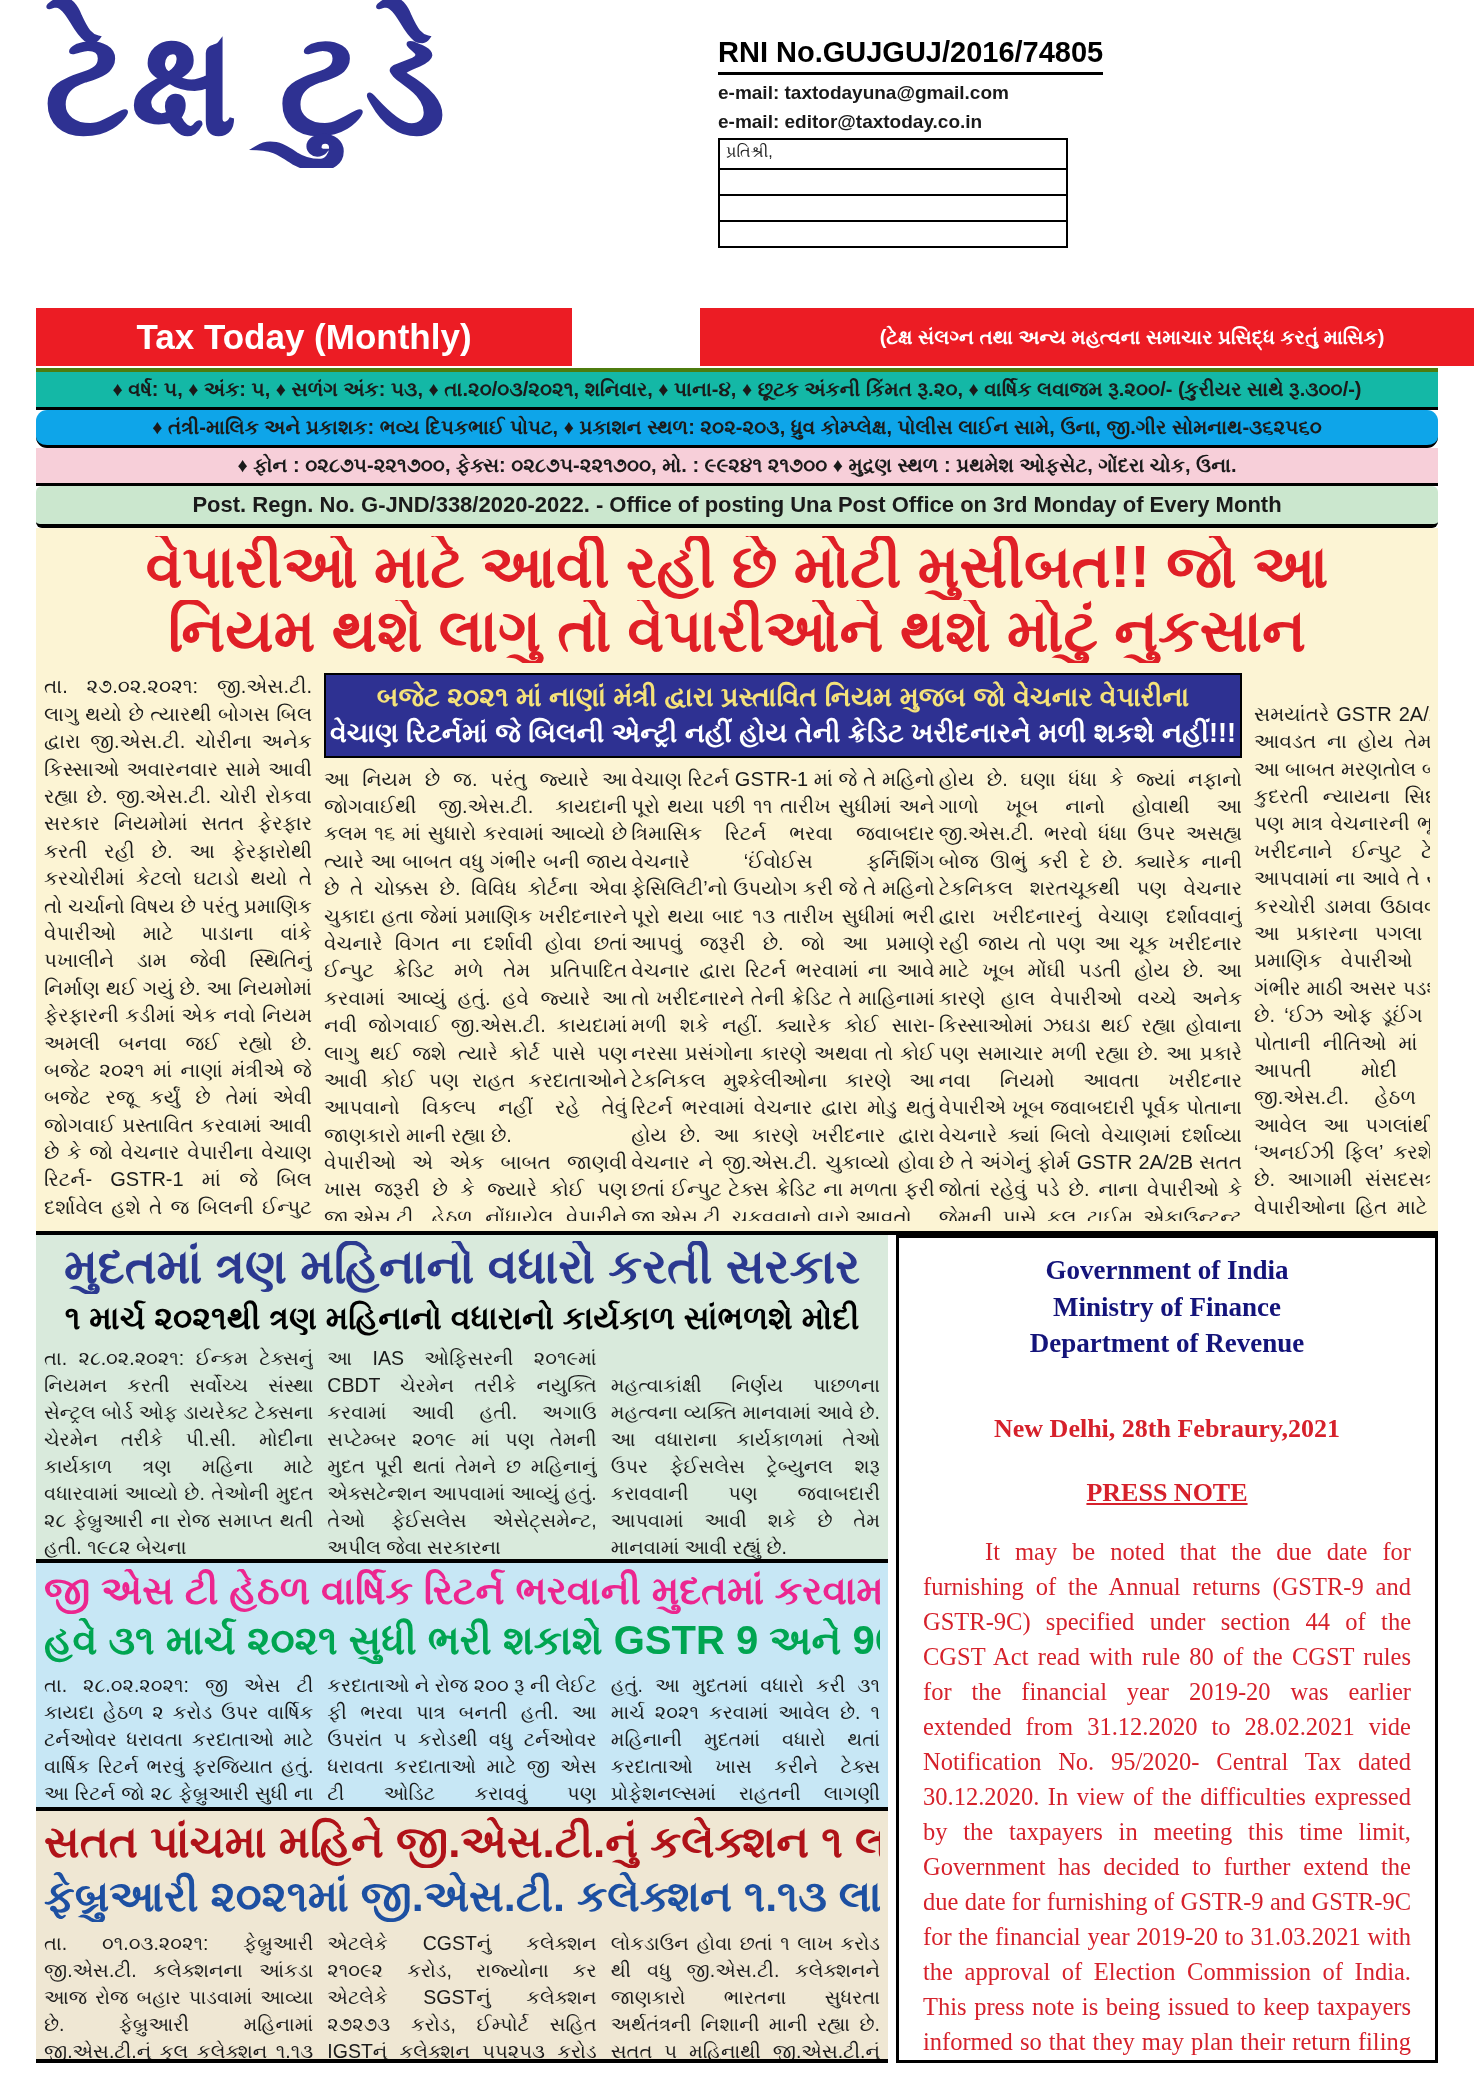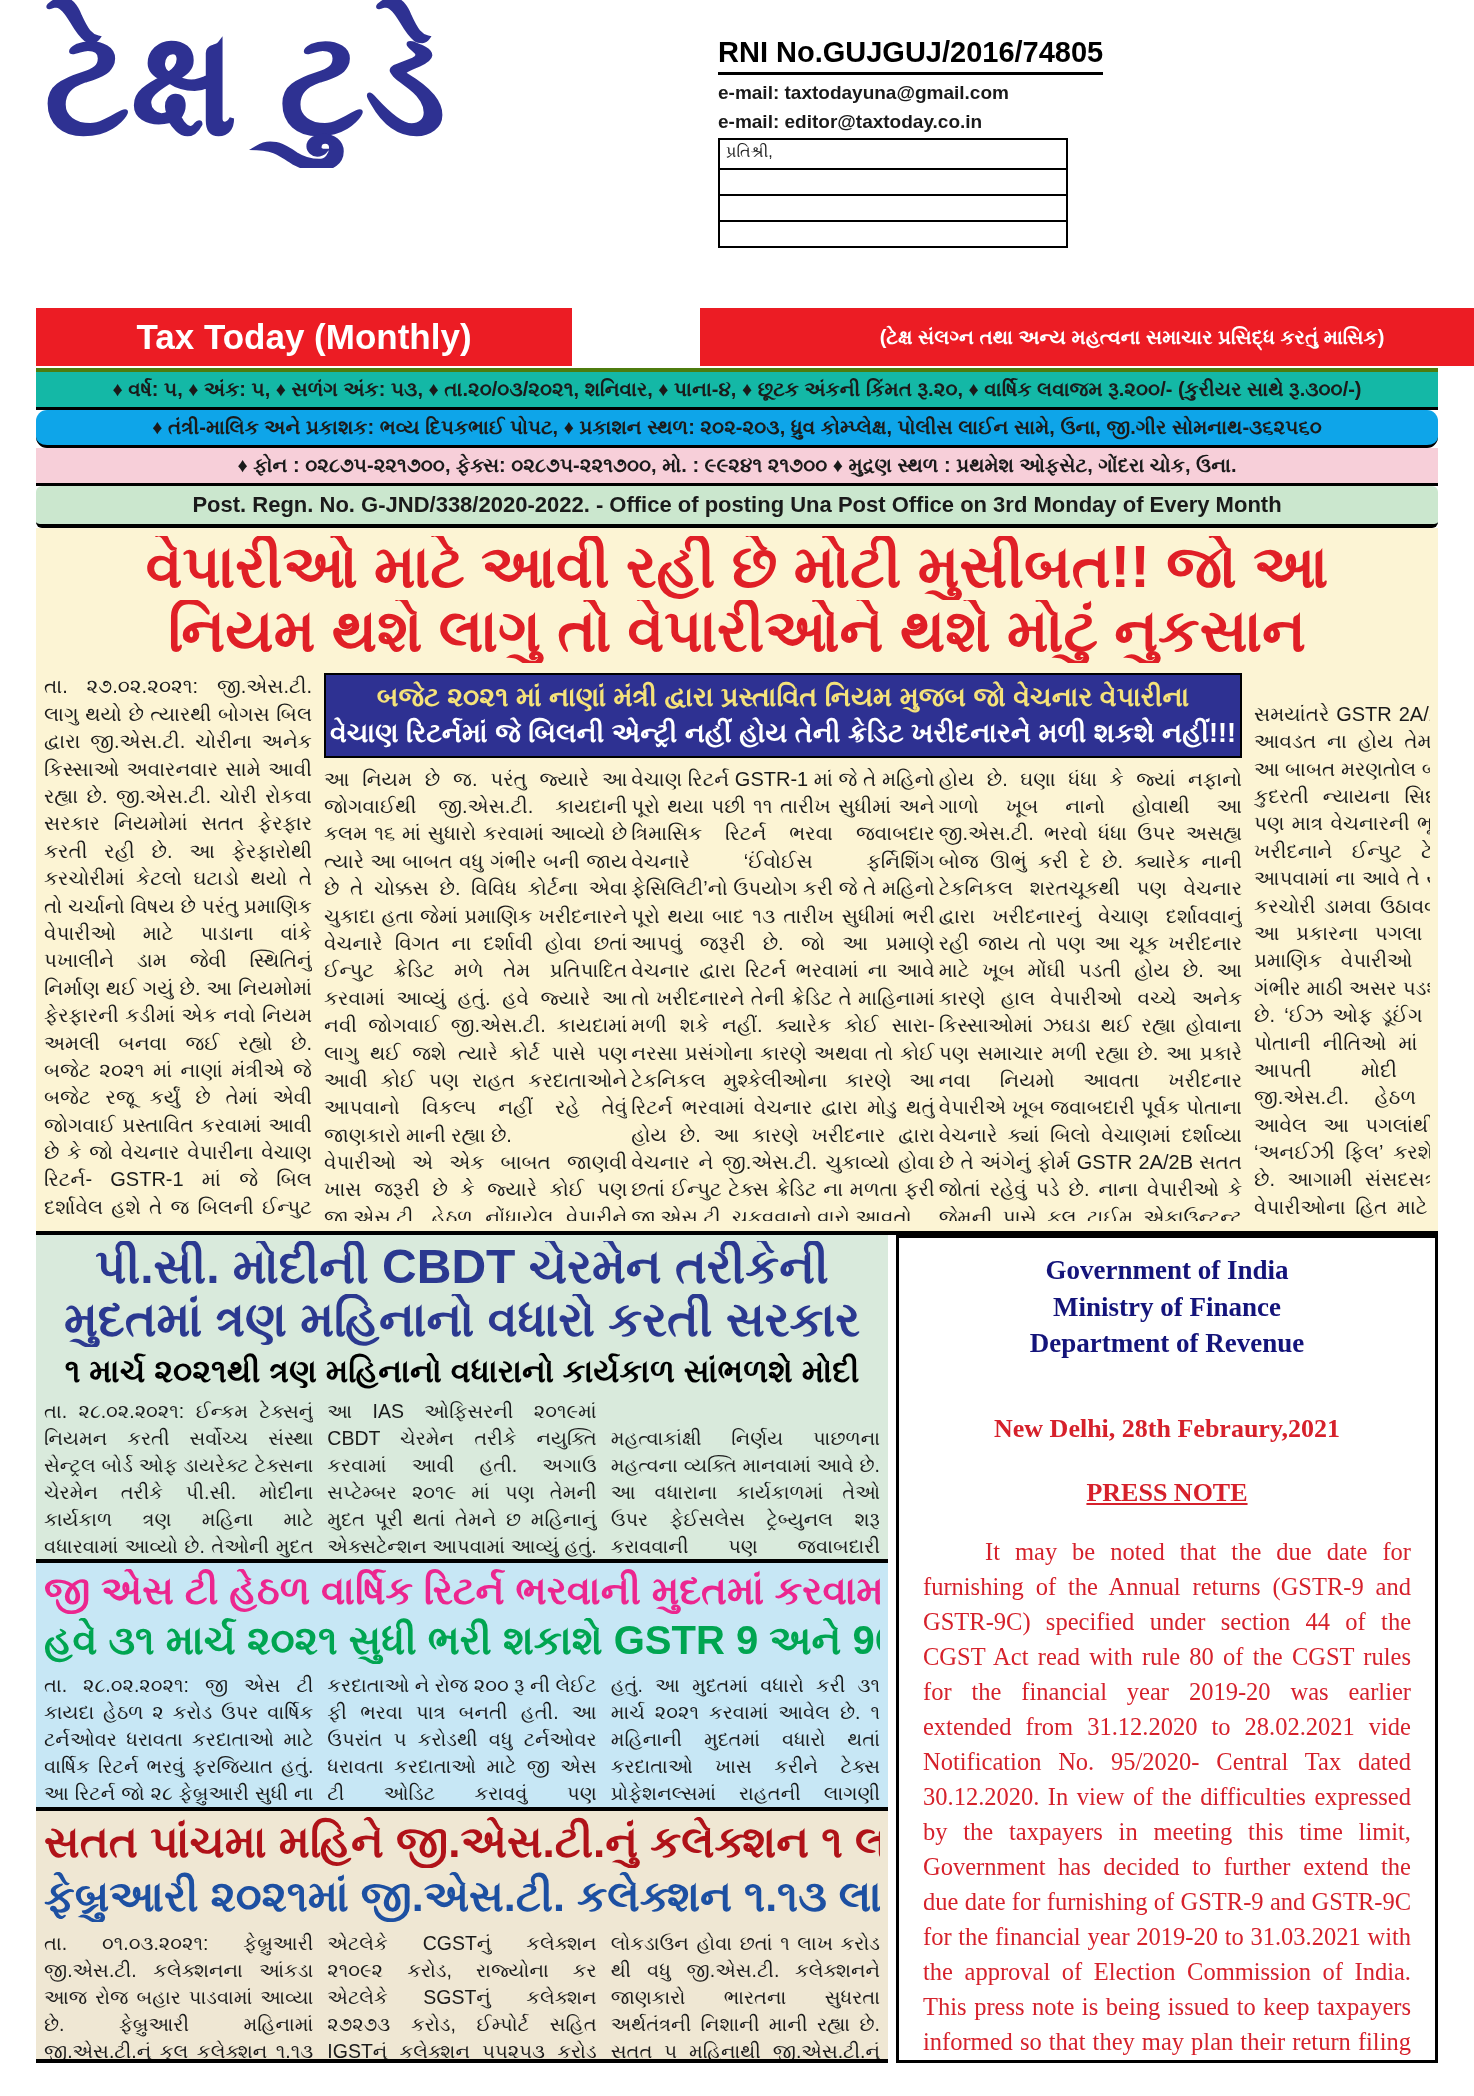--- a/index.html
+++ b/index.html
@@ -129,21 +129,20 @@
           
         </div>
       </div>
     </div>
 
     <div class="bottom">
       <div class="bottom-left">
 
         <div class="subart article2">
           <div class="a2-headline">
-            <div>પી.સી. મોદીની CBDT ચેરમેન તરીકેની</div>
             <div>મુદતમાં ત્રણ મહિનાનો વધારો કરતી સરકાર</div>
           </div>
           <div class="a2-subhead">૧ માર્ચ ૨૦૨૧થી ત્રણ મહિનાનો વધારાનો કાર્યકાળ સાંભળશે મોદી</div>
           <div class="cols">
             <div class="scol">તા. ૨૮.૦૨.૨૦૨૧: ઈન્કમ ટેક્સનું નિયમન કરતી સર્વોચ્ચ સંસ્થા સેન્ટ્રલ બોર્ડ ઓફ ડાયરેક્ટ ટેક્સના ચેરમેન તરીકે પી.સી. મોદીના કાર્યકાળ ત્રણ મહિના માટે વધારવામાં આવ્યો છે. તેઓની મુદત ૨૮ ફેબ્રુઆરી ના રોજ સમાપ્ત થતી હતી. ૧૯૮૨ બેચના</div>
             <div class="scol">આ IAS ઓફિસરની ૨૦૧૯માં CBDT ચેરમેન તરીકે નયુક્તિ કરવામાં આવી હતી. અગાઉ સપ્ટેમ્બર ૨૦૧૯ માં પણ તેમની મુદત પૂરી થતાં તેમને છ મહિનાનું એક્સટેન્શન આપવામાં આવ્યું હતું. તેઓ ફેઈસલેસ એસેટ્સમેન્ટ, અપીલ જેવા સરકારના</div>
             <div class="scol">
               <span>મહત્વાકાંક્ષી નિર્ણય પાછળના મહત્વના વ્યક્તિ માનવામાં આવે છે. આ વધારાના કાર્યકાળમાં તેઓ ઉપર ફેઈસલેસ ટ્રેબ્યુનલ શરૂ કરાવવાની પણ જવાબદારી આપવામાં આવી શકે છે તેમ માનવામાં આવી રહ્યું છે.</span>
               
             </div>

